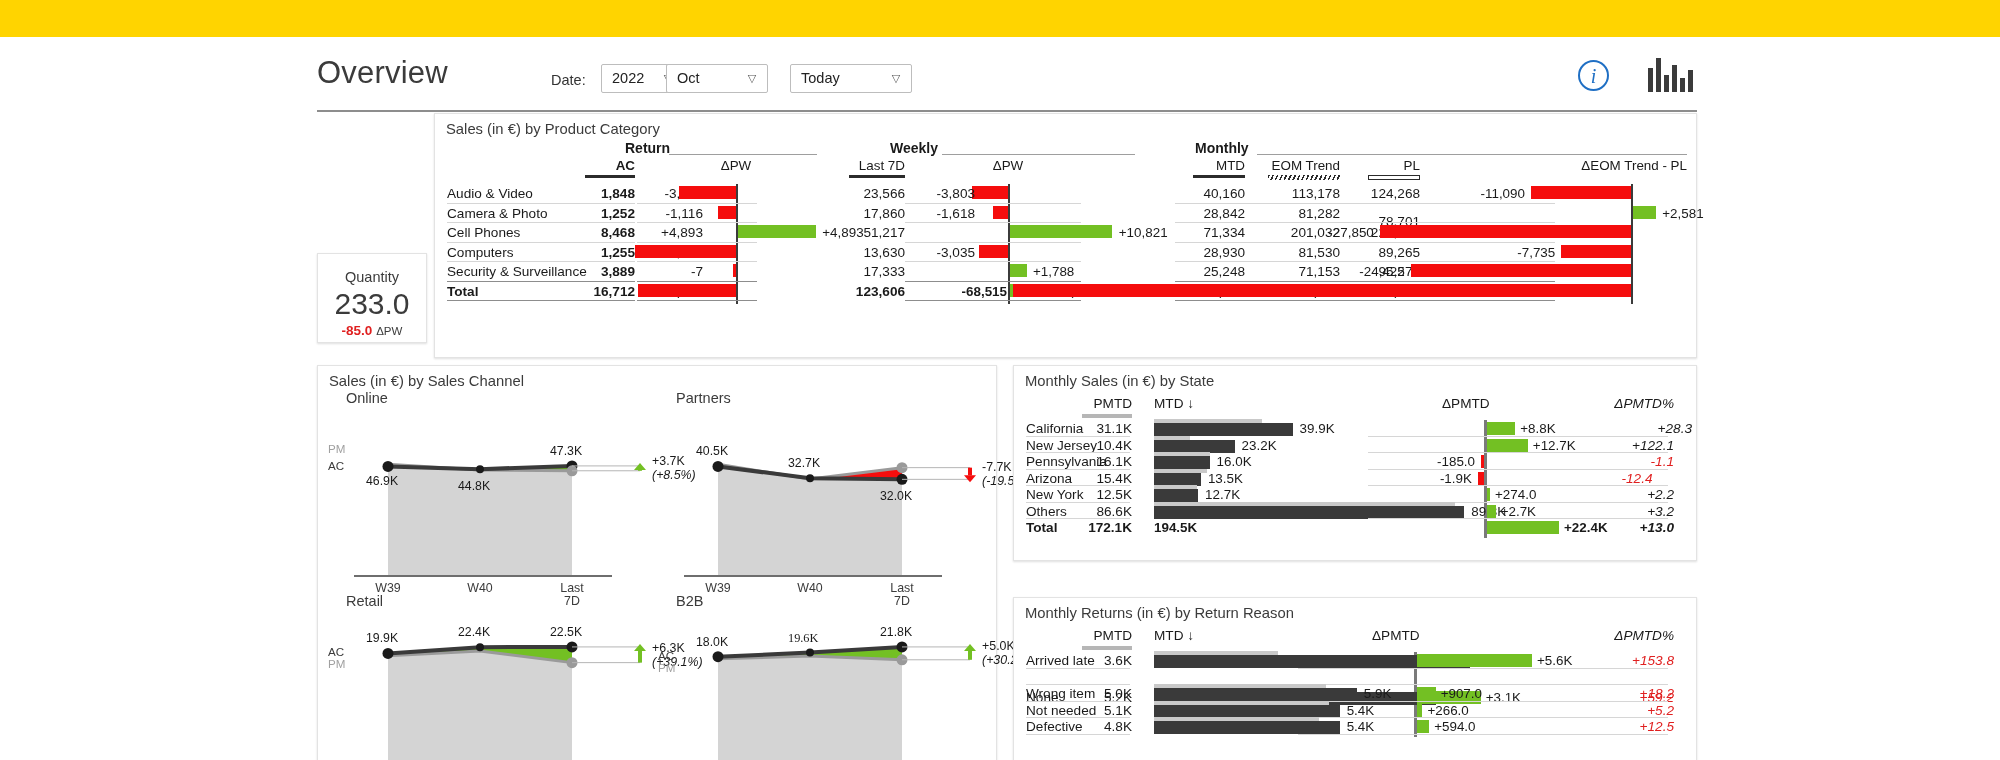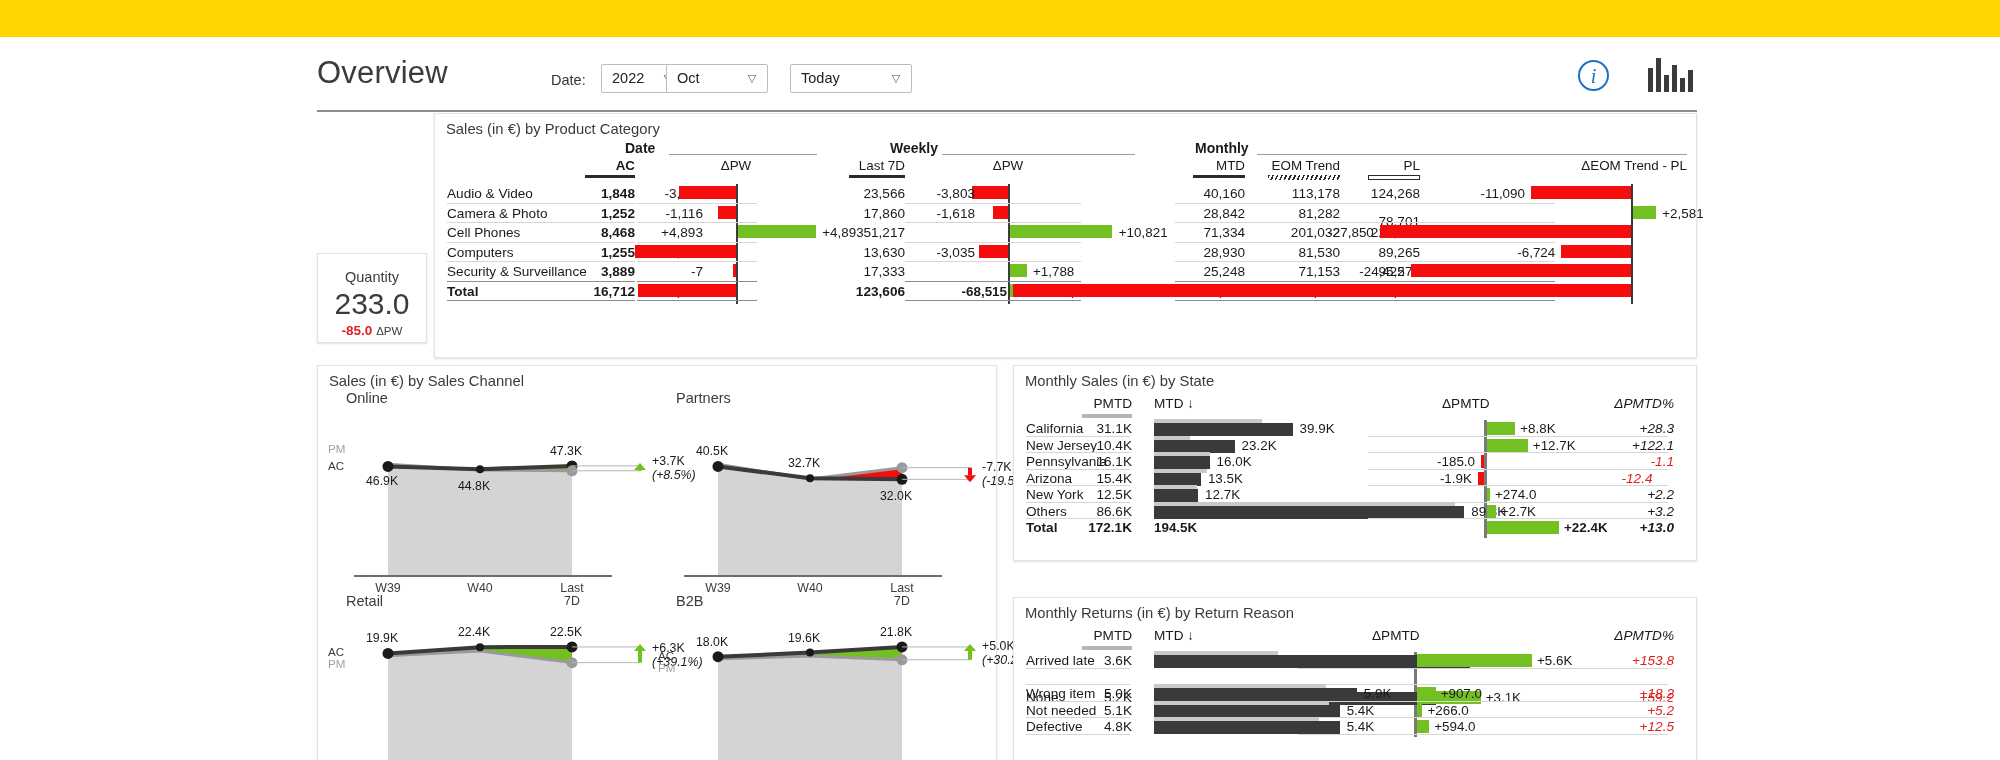--- a/index.html
+++ b/index.html
@@ -150,21 +150,21 @@
     <div class="k-val">233.0</div>
     <div class="k-dv">
       <b>-85.0</b>
       <span>ΔPW</span>
     </div>
   </div>
 
   <div class="card" id="pc-card" style="left:434px; top:113px; width:1263px; height:245px;">
     <div class="card-title">Sales (in €) by Product Category</div>
     <div class="pct" id="pc-body">
-        <div class="grp" style="left:190px;top:26px;">Date</div>
+        <div class="grp" style="left:190px;top:26px;">Return</div>
         <div class="grp-rule" style="left:234px;top:40px;width:148px;"></div>
         <div class="grp" style="left:455px;top:26px;">Weekly</div>
         <div class="grp-rule" style="left:507px;top:40px;width:193px;"></div>
         <div class="grp" style="left:760px;top:26px;">Monthly</div>
         <div class="grp-rule" style="left:822px;top:40px;width:430px;"></div>
         <div class="colhead bold" style="left:140px;top:44px;width:60px;">AC</div>
         <div class="ul-solid" style="left:150px;top:61px;width:50px;"></div>
         <div class="colhead center" style="left:255px;top:44px;width:92px;">ΔPW</div>
         <div class="colhead" style="left:404px;top:44px;width:66px;">Last 7D</div>
         <div class="ul-solid" style="left:414px;top:61px;width:56px;"></div>
@@ -239,21 +239,21 @@
           <div class="rnum b" style="left:138px;top:2px;width:62px;">1,255</div>
           <div class="rnum" style="left:206px;top:2px;width:62px;">-6,320</div>
           <div class="rnum" style="left:404px;top:2px;width:66px;">13,630</div>
           <div class="rnum" style="left:744px;top:2px;width:66px;">28,930</div>
           <div class="rnum" style="left:835px;top:2px;width:70px;">81,530</div>
           <div class="rnum" style="left:919px;top:2px;width:66px;">89,265</div>
           <div class="bar neg" style="left:199.88px;top:2px;width:101.12px;"></div>
           <div class="bar neg" style="left:544.1675px;top:2px;width:28.8325px;"></div>
           <div class="rnum" style="left:478px;top:2px;width:62px;">-3,035</div>
           <div class="bar neg" style="left:1126.2303px;top:2px;width:69.7697px;"></div>
-          <div class="blab" style="left:1064.2303px;width:56px;text-align:right;top:2px;">-6,724</div>
+          <div class="blab" style="left:1064.2303px;width:56px;text-align:right;top:2px;">-7,735</div>
         </div>
         <div class="rsep" style="left:12px;top:147px;width:188px;"></div>
         <div class="rsep" style="left:202px;top:147px;width:120px;"></div>
         <div class="rsep" style="left:470px;top:147px;width:176px;"></div>
         <div class="rsep" style="left:740px;top:147px;width:380px;"></div>
         <div class="prow" style="top:148px;height:19.5px;">
           <div class="rlab" style="left:12px;top:2px;">Security &amp; Surveillance</div>
           <div class="rnum b" style="left:138px;top:2px;width:62px;">3,889</div>
           <div class="rnum" style="left:206px;top:2px;width:62px;">-7</div>
           <div class="rnum" style="left:404px;top:2px;width:66px;">17,333</div>
@@ -395,21 +395,21 @@
             <circle cx="152" cy="59.58772428351058" r="4" fill="#1a1a1a"></circle>
             <circle cx="244" cy="53.929203539823" r="5.5" fill="#1a1a1a"></circle>
             <circle cx="244" cy="66.78947795729479" r="5.5" fill="#9a9a9a"></circle>
             <line x1="244" y1="53.929203539823" x2="312" y2="53.929203539823" stroke="#b5b5b5" stroke-width="1"></line>
             <line x1="244" y1="66.78947795729479" x2="312" y2="66.78947795729479" stroke="#b5b5b5" stroke-width="1"></line>
             <line x1="312" y1="53.929203539823" x2="312" y2="66.78947795729479" stroke="#b5b5b5" stroke-width="1"></line>
             <line x1="312" y1="66.78947795729479" x2="312" y2="57.929203539823" stroke="#73C023" stroke-width="4"></line>
             <polygon points="312,50.929203539823 306,57.929203539823 318,57.929203539823" fill="#73C023"></polygon>
           </svg>
           <div class="pt-lab" style="left:38px;top:41.70301209710156px;">18.0K</div>
-          <div class="pt-lab" style="left:130px;top:37.58772428351058px;">19.6K</div>
+          <div class="pt-lab" style="left:130px;top:37.58772428351058px;font-family:Liberation Serif, serif;">19.6K</div>
           <div class="pt-lab" style="left:222px;top:31.929203539823px;">21.8K</div>
           <div class="delta" style="left:324px;top:46.35934074855889px;color:#1a1a1a;"><b>+5.0K</b><i>(+30.2%)</i></div>
         </div>
       </div>
   </div>
 
   <div class="card" id="st-card" style="left:1013px; top:365px; width:684px; height:196px;">
     <div class="card-title">Monthly Sales (in €) by State</div>
     <div class="dt" id="st-body">
         <div class="hd" style="left:62px;top:30px;width:56px;text-align:right;">PMTD</div>
@@ -419,21 +419,21 @@
         <div class="hd it" style="left:586px;top:30px;width:74px;text-align:right;">ΔPMTD%</div>
         <div class="axis" style="left:470px;top:54px;height:117.5px;background:#7a7a7a;width:3px;"></div>
         <div class="rw" style="top:54px;height:16.5px;">
           <div class="nm" style="left:12px;top:1px;">California</div>
           <div class="vl" style="left:58px;top:1px;width:60px;">31.1K</div>
           <div class="pbar" style="left:140px;top:-1px;width:108.03157894736843px;"></div>
           <div class="mbar" style="left:140px;top:3px;width:138.6px;"></div>
           <div class="dlab" style="left:285.6px;top:1px;">39.9K</div>
           <div class="bar pos" style="left:473px;top:2px;width:28.28571428571429px;"></div>
           <div class="dlab" style="left:506.2857142857143px;top:1px;">+8.8K</div>
-          <div class="vl it" style="left:586px;top:1px;width:74px;text-align:right;">+28.3</div>
+          <div class="vl it" style="left:604px;top:1px;width:74px;text-align:right;">+28.3</div>
         </div>
         <div class="rsep" style="left:12px;top:69.5px;width:104px;"></div>
         <div class="rsep" style="left:354px;top:69.5px;width:300px;"></div>
         <div class="rw" style="top:70.5px;height:16.5px;">
           <div class="nm" style="left:12px;top:1px;">New Jersey</div>
           <div class="vl" style="left:58px;top:1px;width:60px;">10.4K</div>
           <div class="pbar" style="left:140px;top:-1px;width:36.126315789473686px;"></div>
           <div class="mbar" style="left:140px;top:3px;width:80.58947368421052px;"></div>
           <div class="dlab" style="left:227.58947368421053px;top:1px;">23.2K</div>
           <div class="bar pos" style="left:473px;top:2px;width:40.82142857142857px;"></div>

